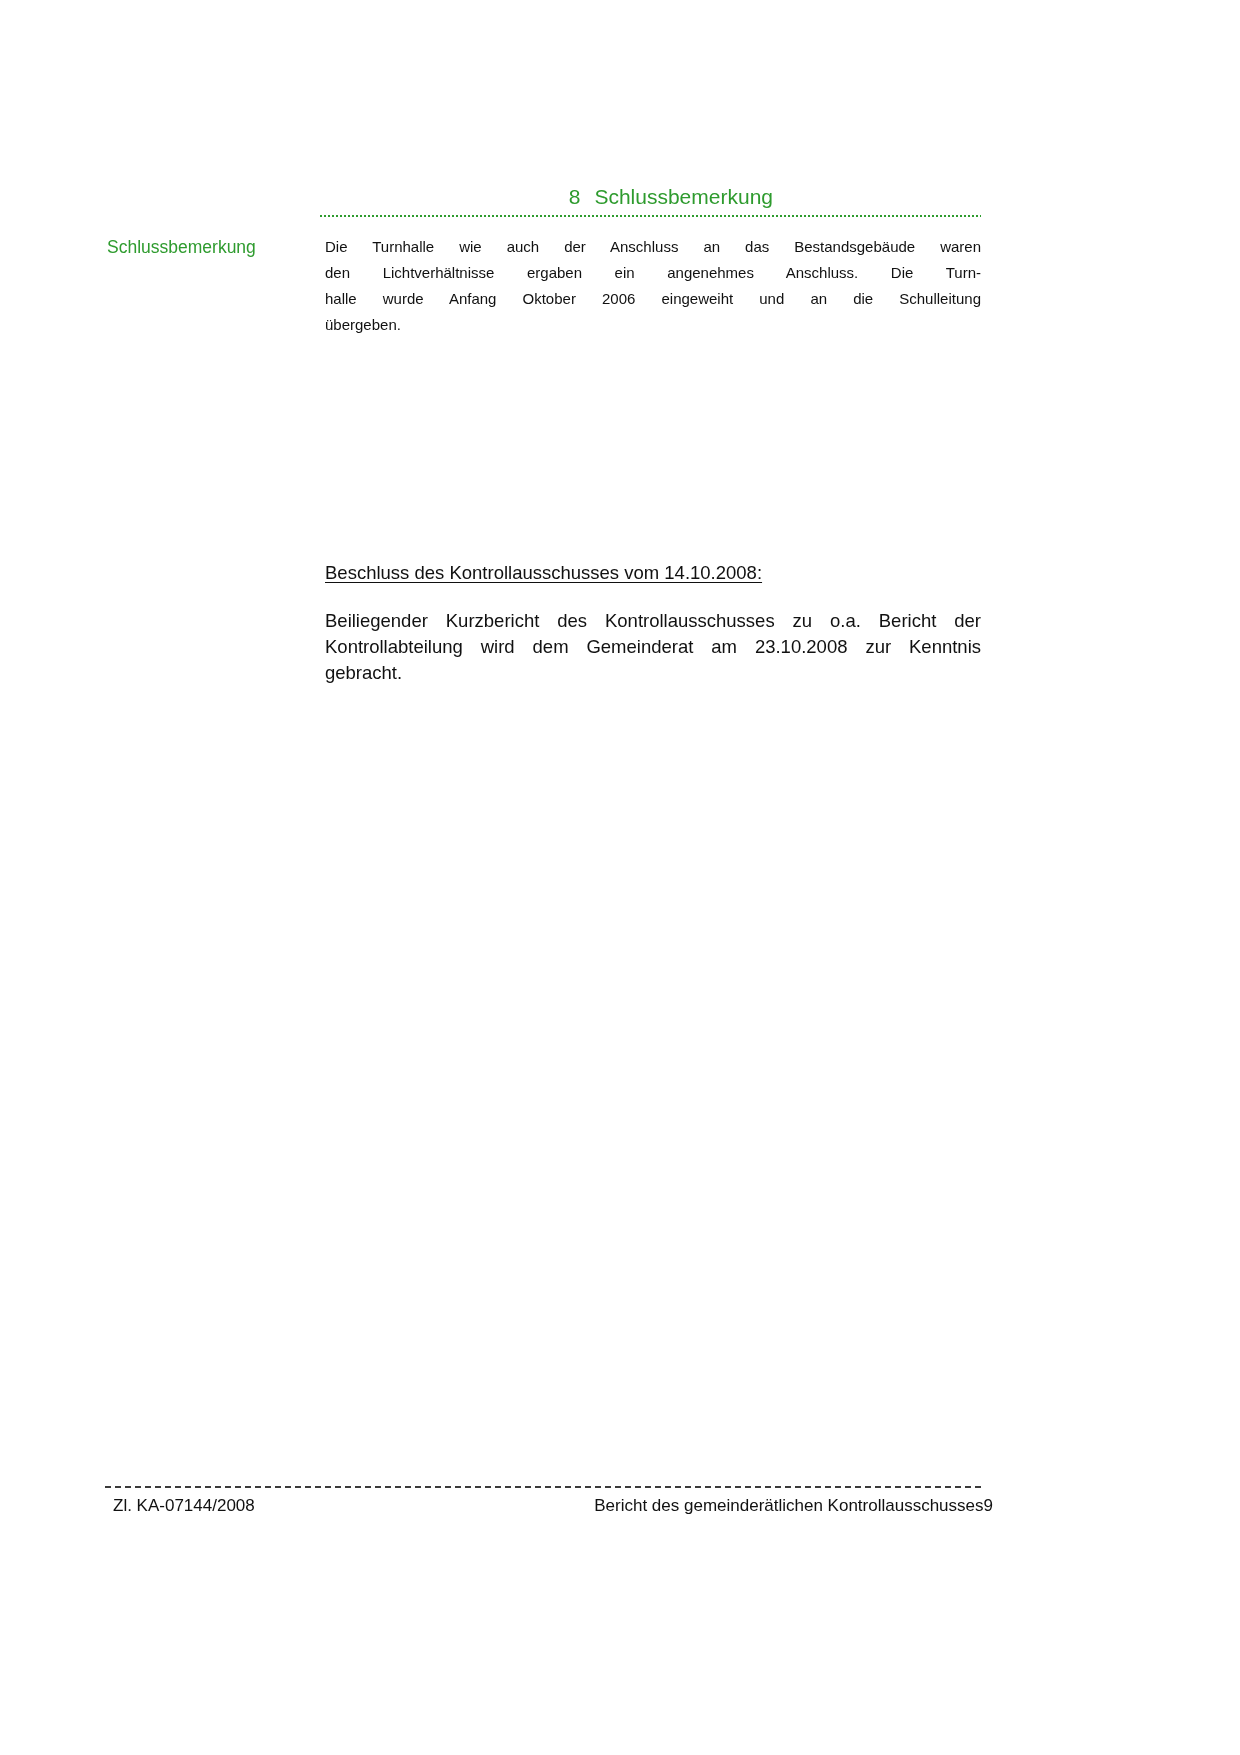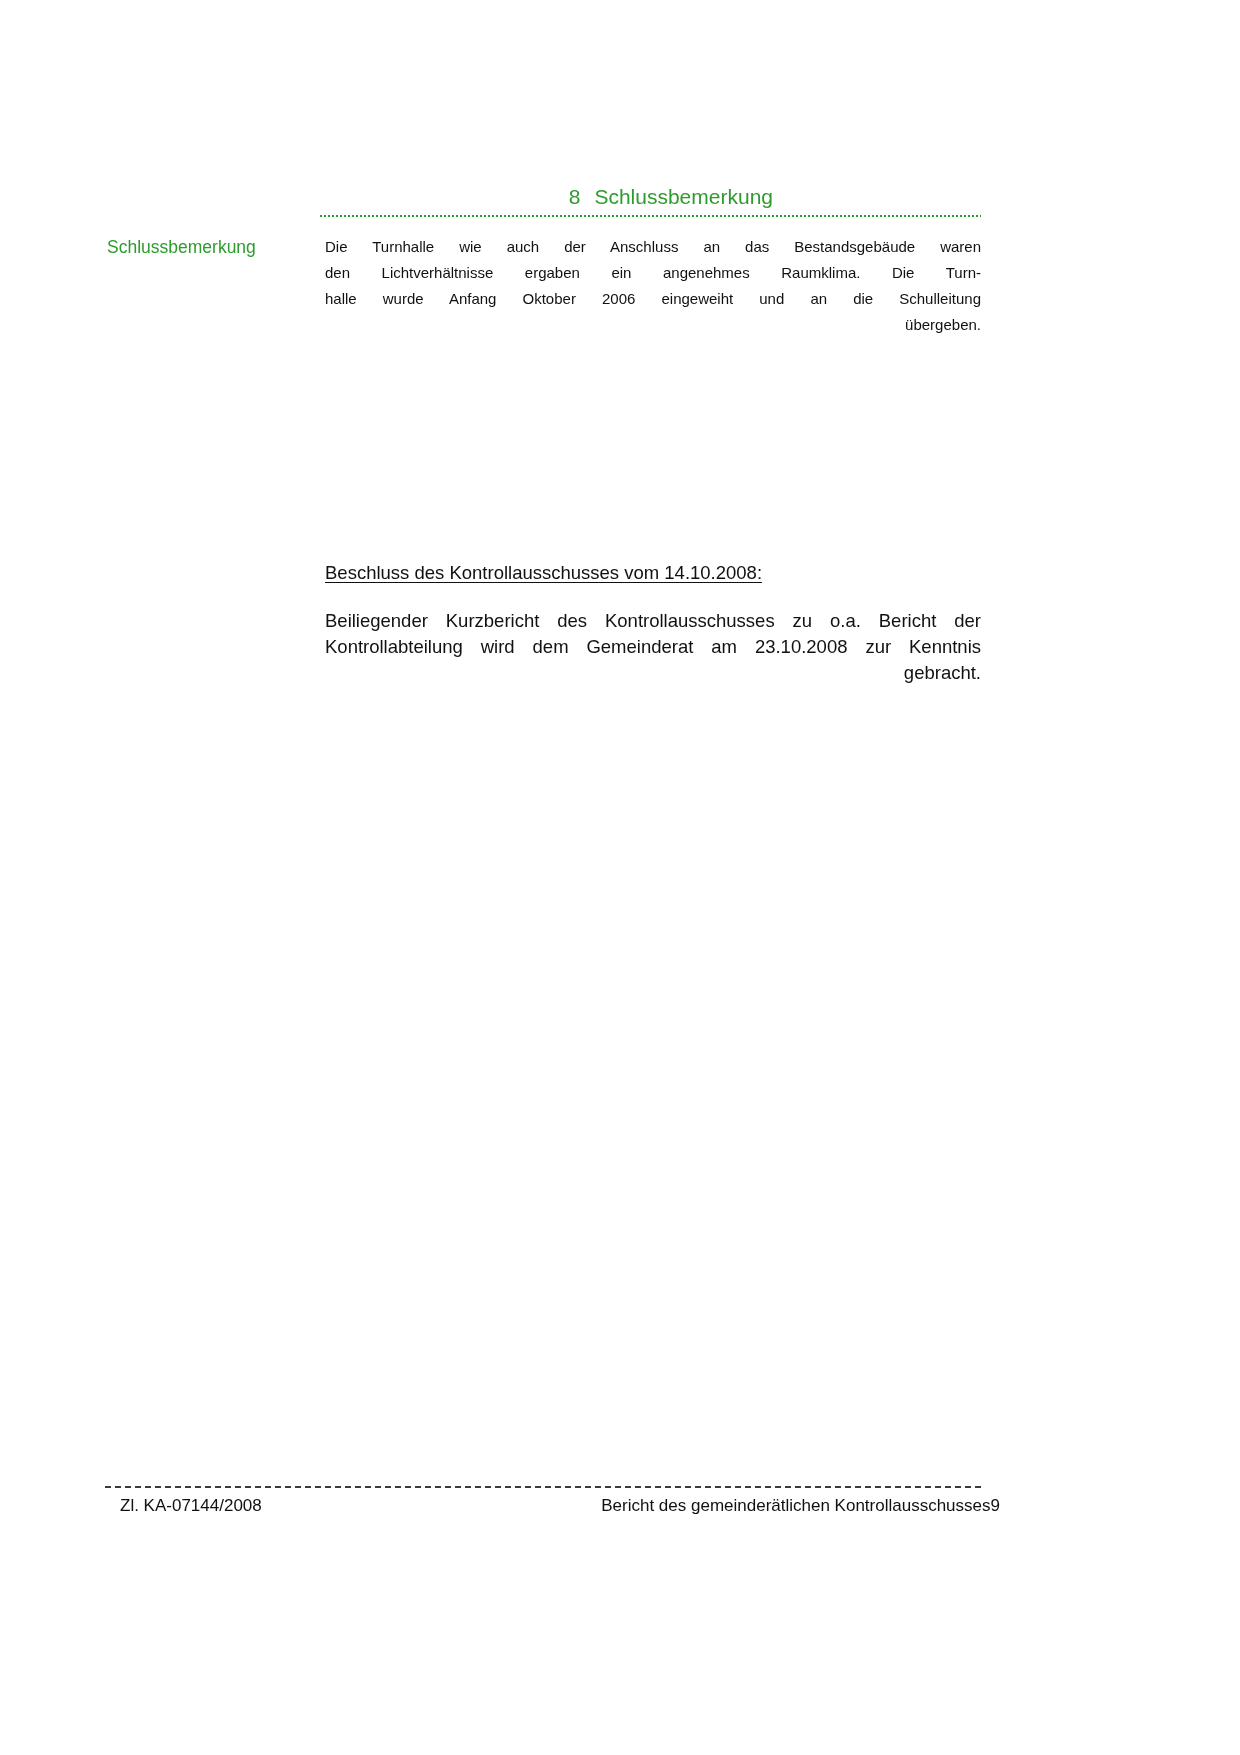--- a/index.html
+++ b/index.html
@@ -56,21 +56,21 @@
     top: 234px;
     left: 325px;
     width: 656px;
     font-size: 15px;
     line-height: 26px;
   }
   .jl {            
     text-align: justify;
     text-align-last: justify;
   }
-  .ll { text-align: right; margin-left: 24px; }  
+  .ll { text-align: left; }  
 
   
   .decision-heading {
     position: absolute;
     top: 560px;
     left: 325px;
     font-size: 18.5px;
     line-height: 26px;
     text-decoration: underline;
     text-underline-offset: 3px;
@@ -95,21 +95,21 @@
     top: 1486px;
     left: 105px;
     width: 880px;
     height: 2px;
     background: repeating-linear-gradient(to right,
       #3a3a3a 0 6px, transparent 6px 10px);
   }
   .footer {
     position: absolute;
     top: 1495px;
-    left: 120px;
+    left: 113px;
     width: 880px;
     display: flex;
     align-items: baseline;
     font-size: 17px;
     line-height: 22px;
     color: #111111;
   }
   .footer .footer-center {
     flex: 1;
     text-align: right;
@@ -123,21 +123,21 @@
   <div class="section-heading">
     <span class="num">8</span><span>Schlussbemerkung</span>
   </div>
 
   <div class="rule-green"></div>
 
   <div class="margin-label">Schlussbemerkung</div>
 
   <div class="closing">
     <div class="jl">Die Turnhalle wie auch der Anschluss an das Bestandsgebäude waren</div>
-    <div class="jl">den Lichtverhältnisse ergaben ein angenehmes Raumklima. Die Turn-</div>
+    <div class="jl">den Lichtverhältnisse ergaben ein angenehmes Anschluss. Die Turn-</div>
     <div class="jl">halle wurde Anfang Oktober 2006 eingeweiht und an die Schulleitung</div>
     <div class="ll">übergeben.</div>
   </div>
 
   <div class="decision-heading">Beschluss des Kontrollausschusses vom 14.10.2008:</div>
 
   <div class="decision">
     <div class="jl"><span class="u">Beiliegender</span><span> Kurzbericht des Kontrollausschusses zu o.a. Bericht der</span></div>
     <div class="jl">Kontrollabteilung wird dem Gemeinderat am 23.10.2008 zur Kenntnis</div>
     <div class="ll">gebracht.</div>

